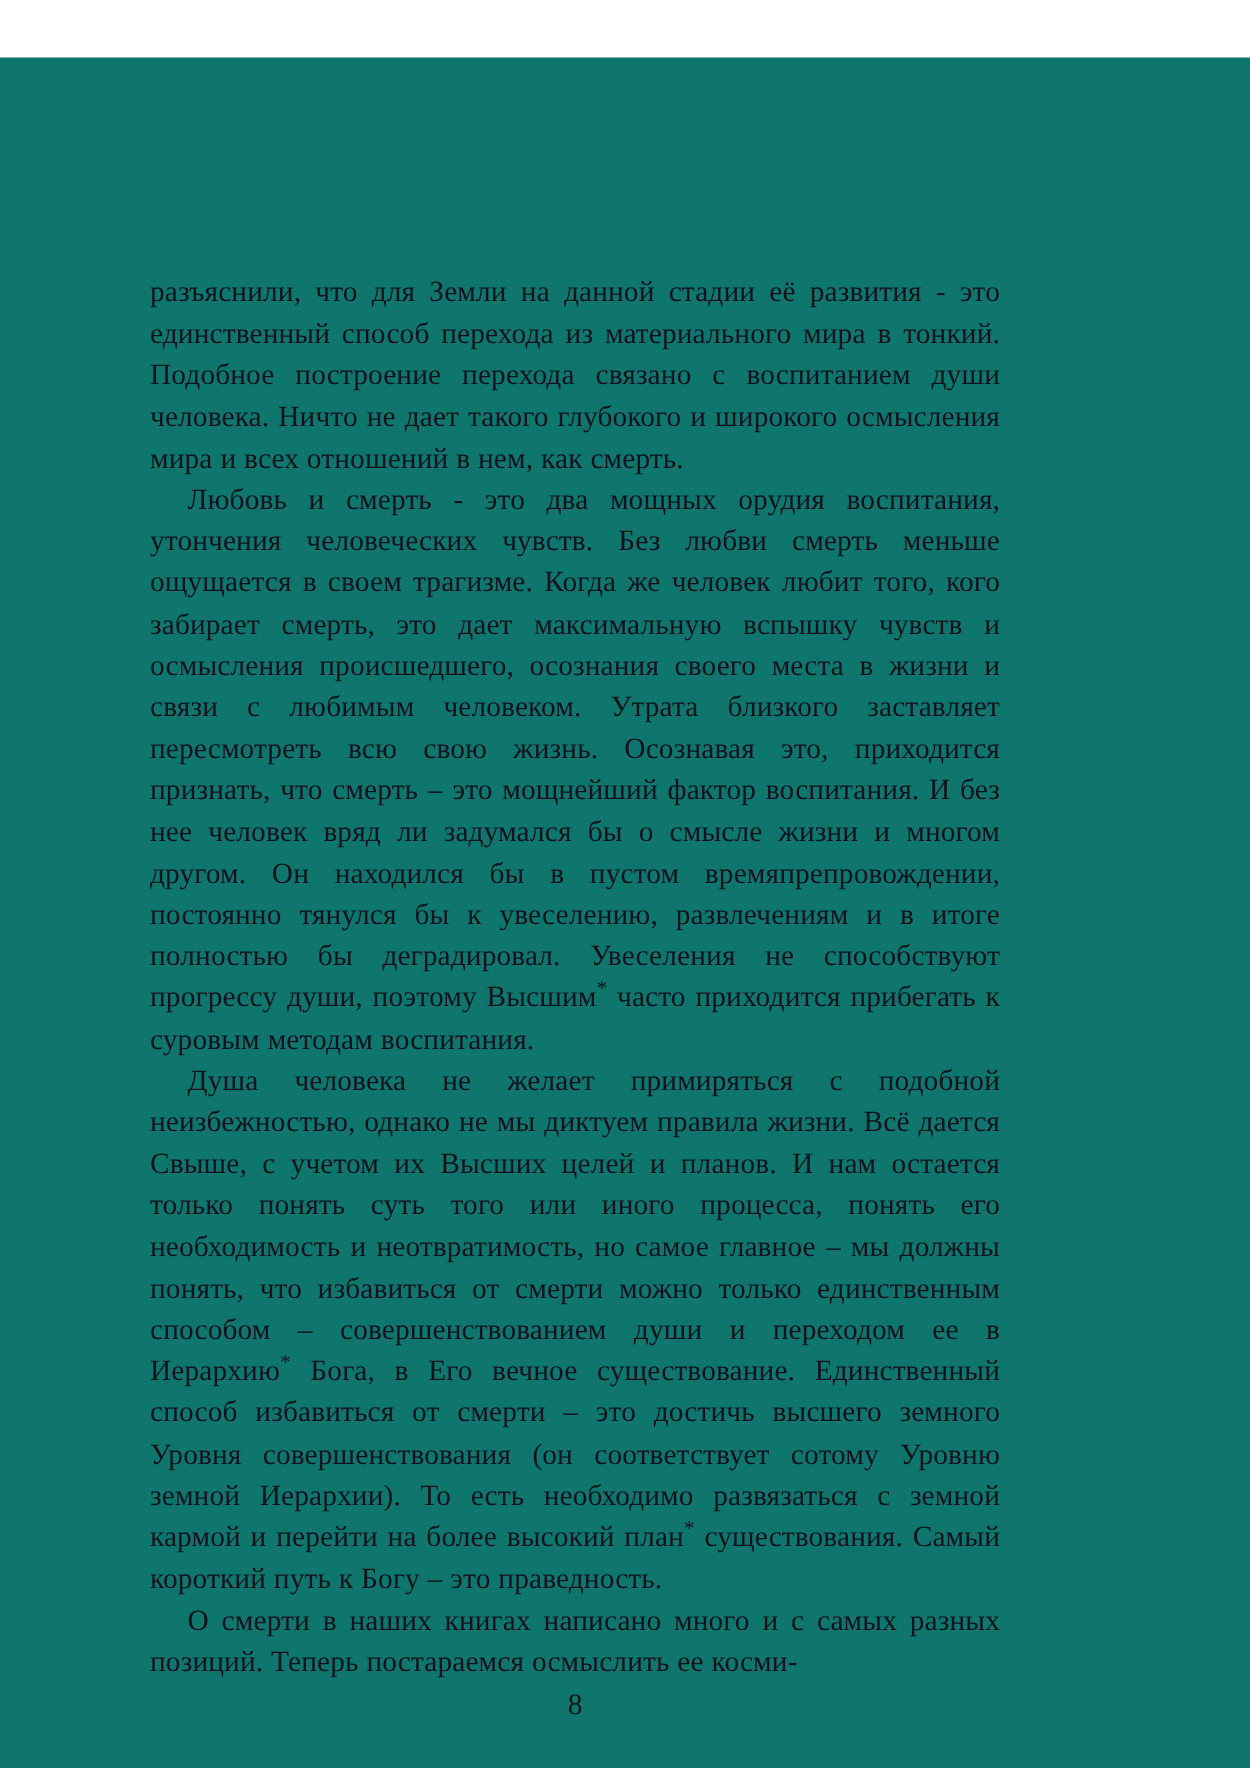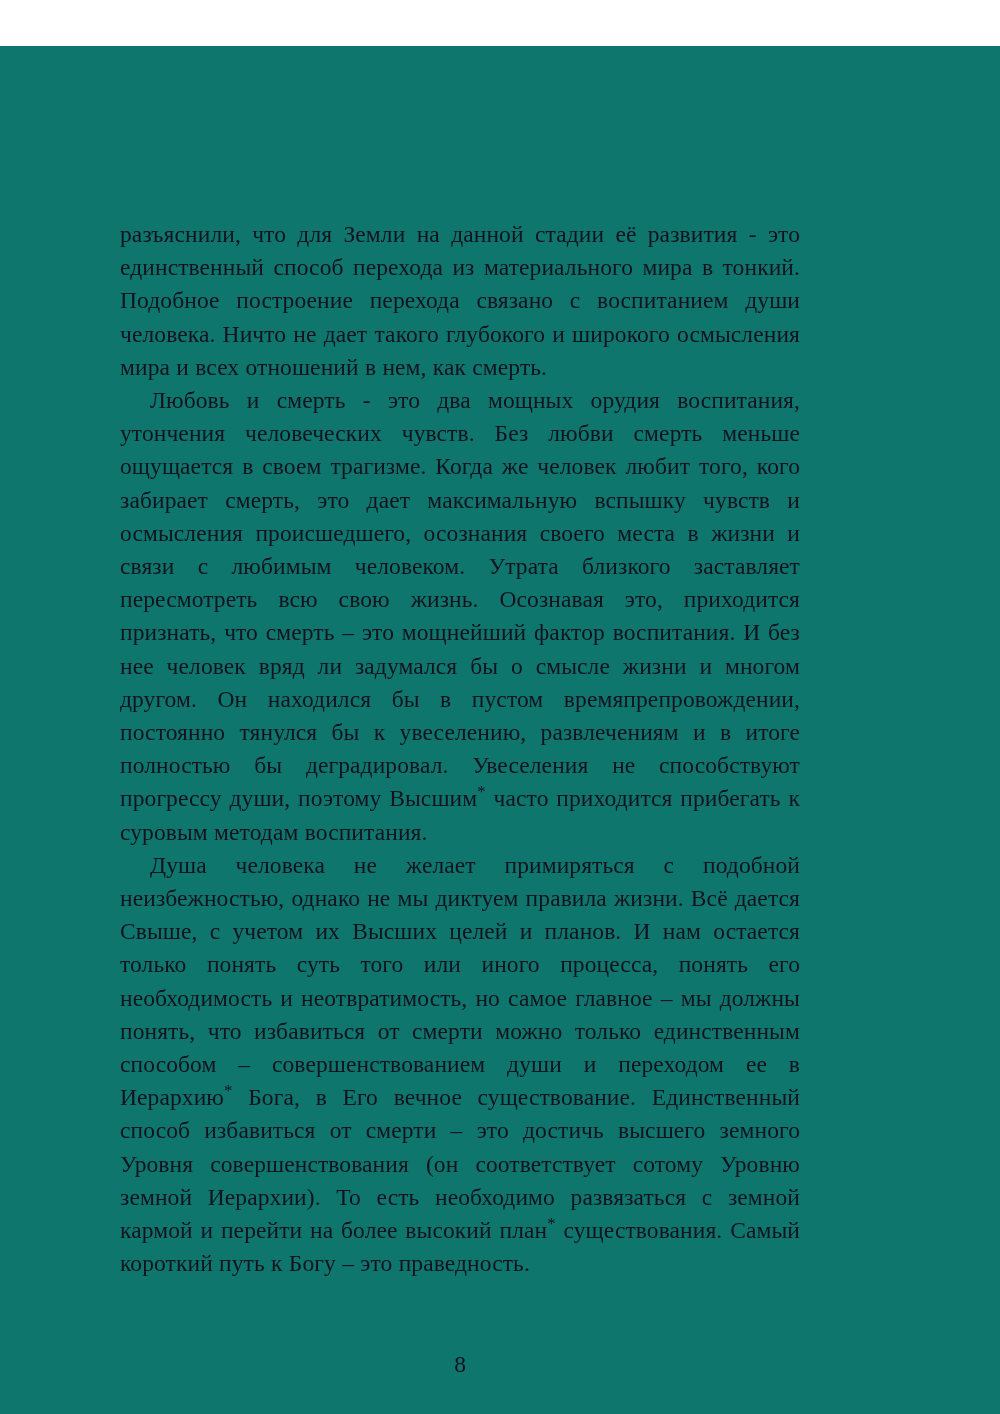--- a/index.html
+++ b/index.html
@@ -86,20 +86,21 @@
 <div id="page" style="background: #0f766e; margin-top: 46px;">
 
   <div id="text-block">
 
     <p class="para continuation">разъяснили, что для Земли на данной стадии её развития - это единственный способ перехода из материального мира в тонкий. Подобное построение перехода связано с воспитанием души человека. Ничто не дает такого глубокого и широкого осмысления мира и всех отношений в нем, как смерть.</p>
 
     <p class="para"><span>Любовь и смерть - это два мощных орудия воспитания, утончения человеческих чувств. Без любви смерть меньше ощущается в своем трагизме. Когда же человек любит того, кого забирает смерть, это дает максимальную вспышку чувств и осмысления происшедшего, осознания своего места в жизни и связи с любимым человеком. Утрата близкого заставляет пересмотреть всю свою жизнь. Осознавая это, приходится признать, что смерть – это мощнейший фактор воспитания. И без нее человек вряд ли задумался бы о смысле жизни и многом другом. Он находился бы в пустом времяпрепровождении, постоянно тянулся бы к увеселению, развлечениям и в итоге полностью бы деградировал. Увеселения не способствуют прогрессу души, поэтому Высшим</span><sup class="footnote-marker">*</sup><span> часто приходится прибегать к суровым методам воспитания.</span></p>
 
     <p class="para"><span>Душа человека не желает примиряться с подобной неизбежностью, однако не мы диктуем правила жизни. Всё дается Свыше, с учетом их Высших целей и планов. И нам остается только понять суть того или иного процесса, понять его необходимость и неотвратимость, но самое главное – мы должны понять, что избавиться от смерти можно только единственным способом – совершенствованием души и переходом ее в Иерархию</span><sup class="footnote-marker">*</sup><span> Бога, в Его вечное существование. Единственный способ избавиться от смерти – это достичь высшего земного Уровня совершенствования (он соответствует сотому Уровню земной Иерархии). То есть необходимо развязаться с земной кармой и перейти на более высокий план</span><sup class="footnote-marker">*</sup><span> существования. Самый короткий путь к Богу – это праведность.</span></p>
 
+    <p class="para cut">О смерти в наших книгах написано много и с самых разных позиций. Теперь постараемся осмыслить ее косми-</p>
 
   </div>
 
   <div id="page-number">8</div>
 
   <div id="scan-tint"></div>
 
 </div>
 
 </body></html>

